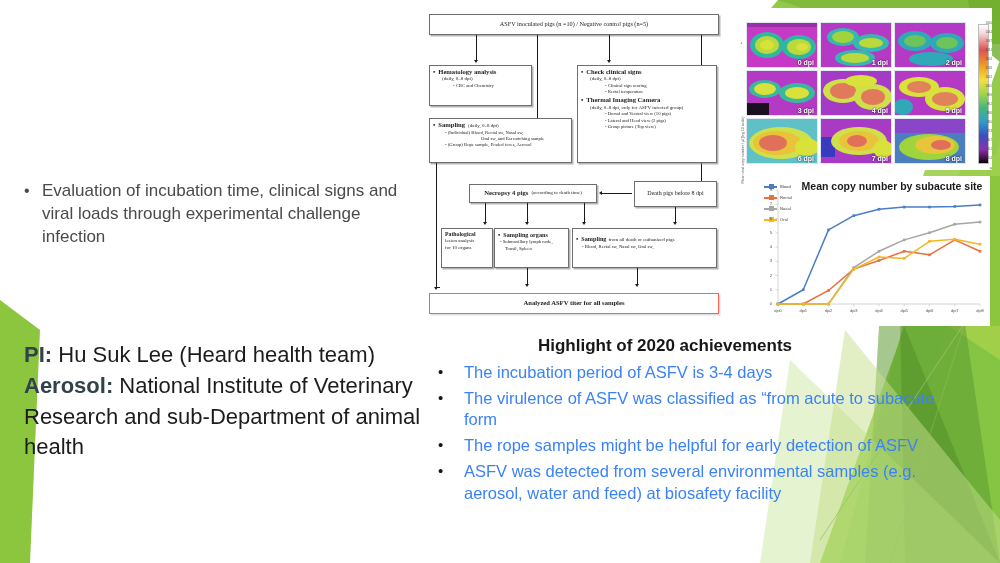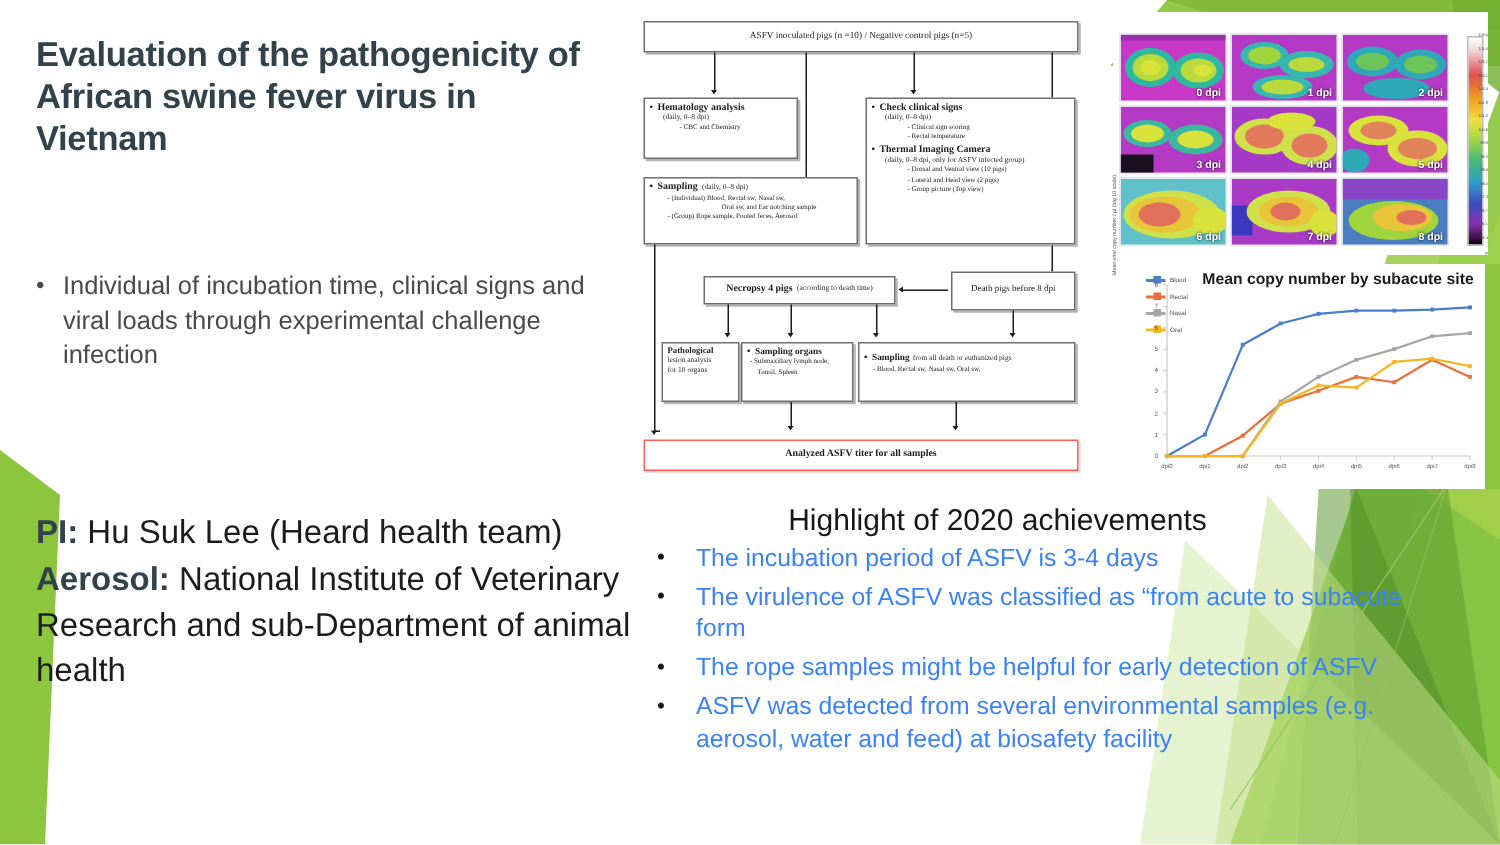--- a/index.html
+++ b/index.html
@@ -37,21 +37,21 @@
     font-size: 17px; line-height: 1.35; color: #4a4a4a;
   }
 
   .meta { position: absolute; left: 24px; top: 340px; width: 400px; }
   .meta-line { font-size: 22px; line-height: 1.38; color: #1c1c1c; margin-bottom: 1px; }
   .meta-label { font-weight: bold; color: #31424b; }
 
   
   .highlight-title {
     position: absolute; left: 430px; top: 336px; width: 470px;
-    text-align: center; font-size: 20px; font-weight: normal; color: #17171a;
+    text-align: center; font-size: 17px; font-weight: bold; color: #17171a;
   }
   .highlight-list { position: absolute; left: 438px; top: 362px; width: 530px; }
   .hl-row { display: flex; align-items: flex-start; margin-bottom: 5px; }
   .hl-dot { flex: 0 0 26px; font-size: 15px; line-height: 1.3; color: #17171a; }
   .hl-text { font-size: 16.5px; line-height: 1.28; color: #3b82f6; }
 
   
   .flow {
     position: absolute; left: 427px; top: 11px; width: 298px; height: 312px;
     background: #fff;
@@ -175,27 +175,26 @@
       <polygon points="170,0 240,0 240,60 150,60" fill="#9ccf4e" opacity="0.9"></polygon>
     </svg>
   </div>
 
   <div class="deco" style="left:980px;top:176px;">
     <svg width="20" height="150" viewBox="0 0 20 150">
       <rect x="0" y="0" width="20" height="150" fill="#8cc63e"></rect>
     </svg>
   </div>
 
-  <div class="title">Evaluation of the pathogenicity of African swine fever virus in Vietnam</div>
 
 
   <div class="objective-list">
     <div class="bullet-row">
       <span class="bullet-dot">•</span>
-      <span class="bullet-text">Individual of incubation time, clinical signs and viral loads through experimental challenge infection</span>
+      <span class="bullet-text">Evaluation of incubation time, clinical signs and viral loads through experimental challenge infection</span>
     </div>
   </div>
 
   <div class="meta">
     <div class="meta-line">
       <span class="meta-label">PI:</span><span> Hu Suk Lee (Heard health team)</span>
     </div>
     <div class="meta-line">
       <span class="meta-label">Aerosol:</span><span> National Institute of Veterinary Research and sub-Department of animal health</span>
     </div>

